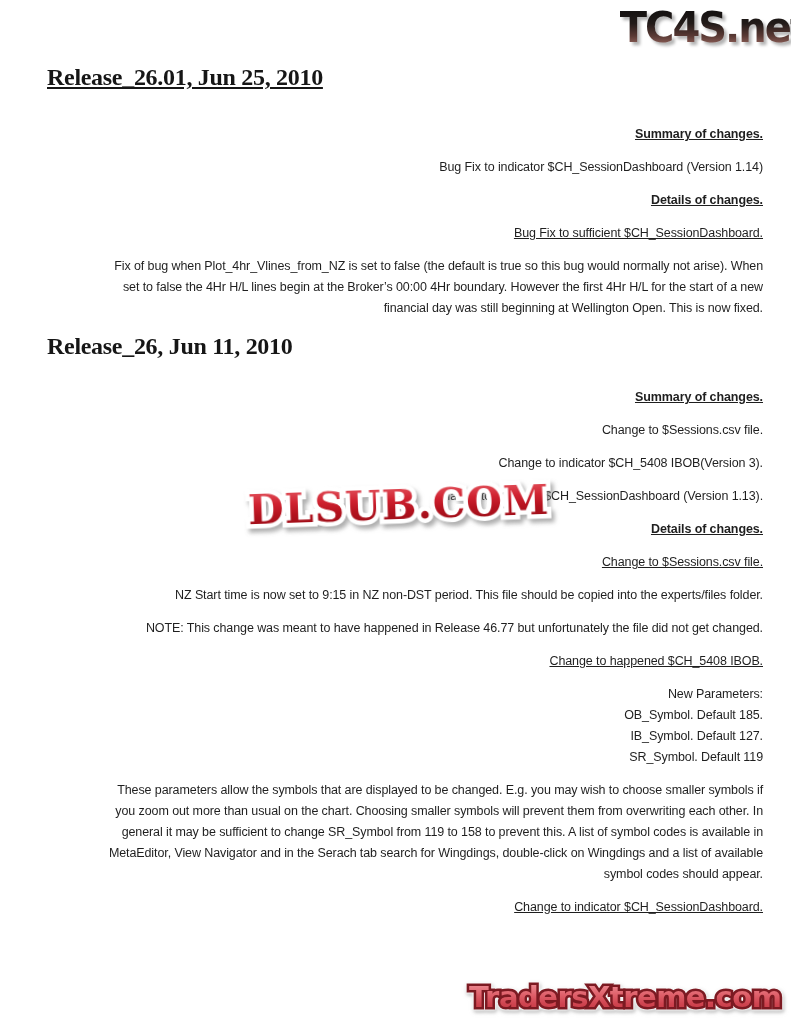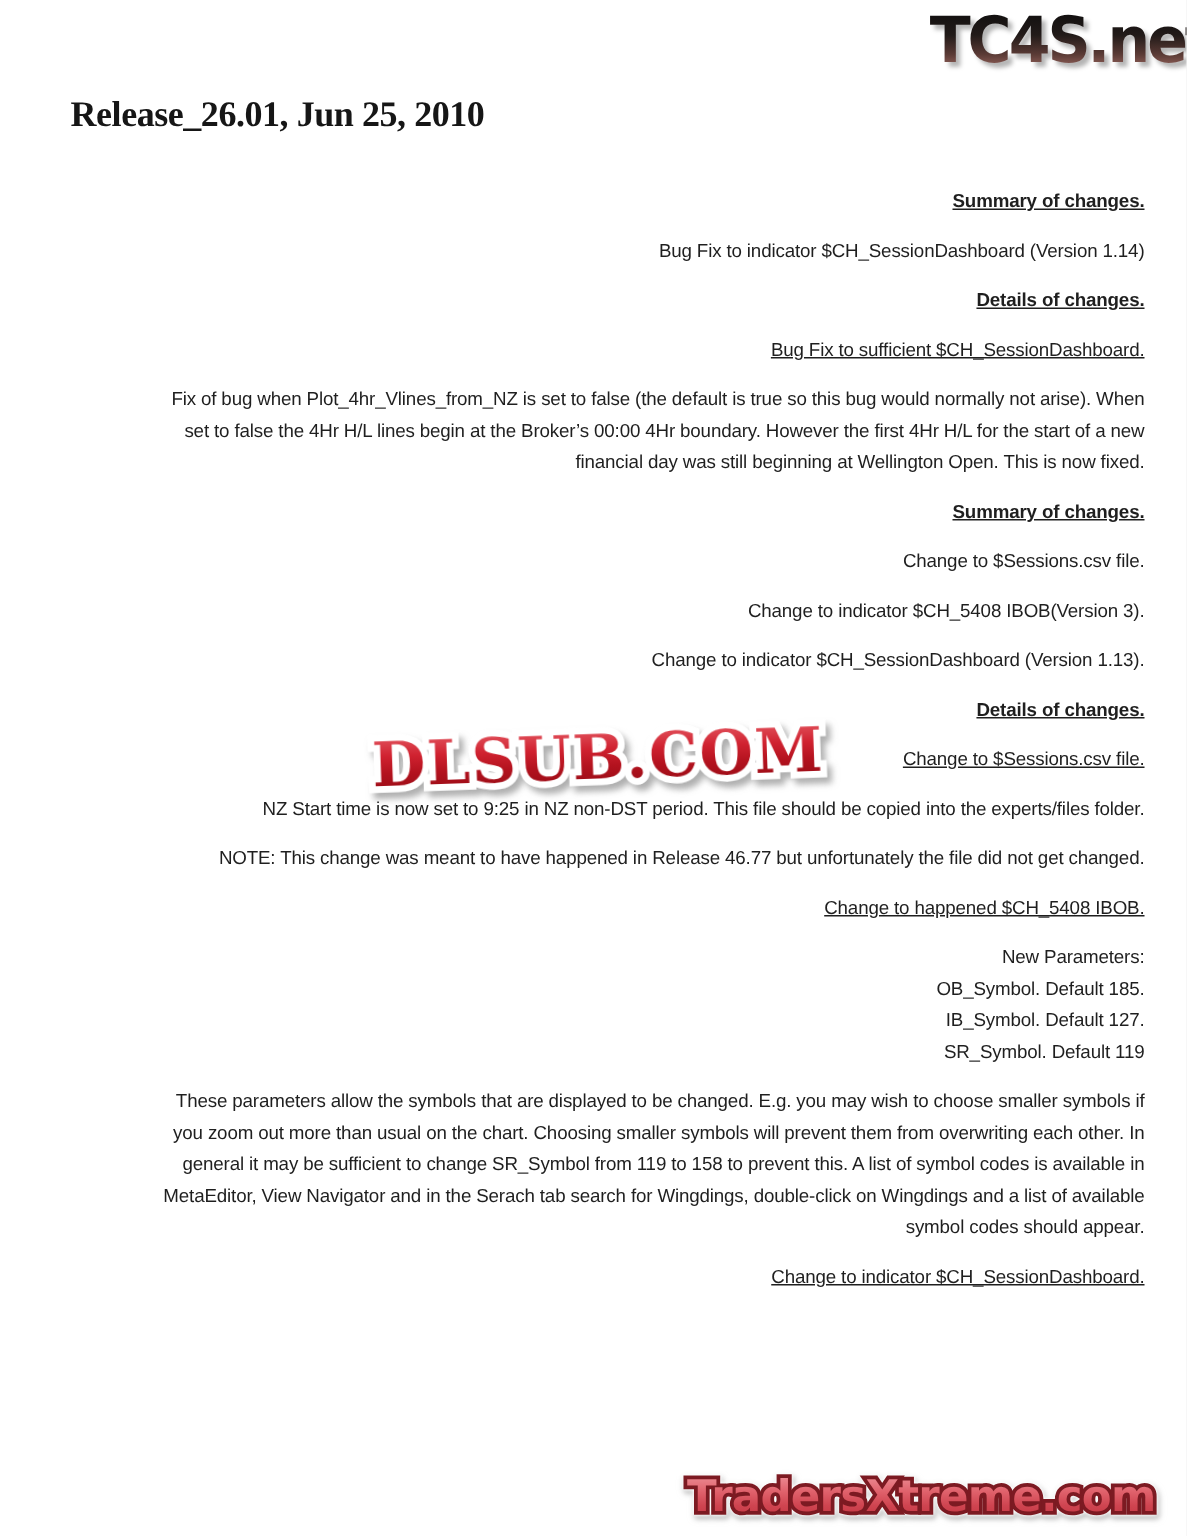--- a/index.html
+++ b/index.html
@@ -19,21 +19,21 @@
   }
   h1.release {
     font-family:"Liberation Serif","DejaVu Serif",serif;
     font-weight:bold;
     font-size:24px;
     line-height:30px;
     letter-spacing:-0.3px;
     color:#161616;
     margin:0;
   }
-  h1.release-1 { margin:62px 0 32px 0; }
+  h1.release-1 { margin:62px 0 32px 0;text-decoration:underline; }
   h1.release-2 { margin:4px 0 26px 0; }
   p {
     font-size:12.5px;
     line-height:21px;
     letter-spacing:-0.1px;
     margin:0 0 12px 0;
     white-space:pre-line;
     text-align:right;
   }
   p.b-u { font-weight:bold; text-decoration:underline; }
@@ -79,21 +79,21 @@
   .dlsub-wrap .under { color:#ffffff; -webkit-text-stroke:9px #ffffff; }
   .dlsub-wrap .over {
     background:linear-gradient(180deg,#e8646d 0%,#d7ororange 0%,#d02230 38%,#b3121e 62%,#8f0a13 100%);
     background:linear-gradient(180deg,#e8646d 0%,#d02230 38%,#b3121e 62%,#8f0a13 100%);
     -webkit-background-clip:text; background-clip:text;
     color:transparent;
   }
 
   
   .txtreme-wrap {
-    position:absolute; left:458px; top:980px;
+    position:absolute; left:469px; top:980px;
     filter:drop-shadow(0 0 1px #ffffff) drop-shadow(0 0 1.5px #ffffff) drop-shadow(1px 2px 1.5px rgba(140,140,140,0.6));
   }
   .txtreme-wrap .under, .txtreme-wrap .over {
     font-family:"DejaVu Sans","Liberation Sans",sans-serif;
     font-weight:bold;
     font-size:29px;
     line-height:34px;
     letter-spacing:-0.5px;
   }
   .txtreme-wrap .under { color:#7c1a22; -webkit-text-stroke:5px #7c1a22; }
@@ -115,28 +115,29 @@
     <h1 class="release release-1">Release_26.01, Jun 25, 2010</h1>
 
     <p class="b-u">Summary of changes.</p>
     <p>Bug Fix to indicator $CH_SessionDashboard (Version 1.14)</p>
     <p class="b-u">Details of changes.</p>
     <p class="u">Bug Fix to sufficient $CH_SessionDashboard.</p>
     <p>Fix of bug when Plot_4hr_Vlines_from_NZ is set to false (the default is true so this bug would normally not arise). When
 set to false the 4Hr H/L lines begin at the Broker’s 00:00 4Hr boundary. However the first 4Hr H/L for the start of a new
 financial day was still beginning at Wellington Open. This is now fixed.</p>
 
+    <h1 class="release release-2">Release_26, Jun 11, 2010</h1>
 
     <p class="b-u">Summary of changes.</p>
     <p>Change to $Sessions.csv file.</p>
     <p>Change to indicator $CH_5408 IBOB(Version 3).</p>
     <p>Change to indicator $CH_SessionDashboard (Version 1.13).</p>
     <p class="b-u">Details of changes.</p>
     <p class="u">Change to $Sessions.csv file.</p>
-    <p>NZ Start time is now set to 9:25 in NZ non-DST period. This file should be copied into the experts/files folder.</p>
+    <p>NZ Start time is now set to 9:15 in NZ non-DST period. This file should be copied into the experts/files folder.</p>
     <p>NOTE: This change was meant to have happened in Release 46.77 but unfortunately the file did not get changed.</p>
     <p class="u">Change to happened $CH_5408 IBOB.</p>
     <p>New Parameters:
 OB_Symbol. Default 185.
 IB_Symbol. Default 127.
 SR_Symbol. Default 119</p>
     <p>These parameters allow the symbols that are displayed to be changed. E.g. you may wish to choose smaller symbols if
 you zoom out more than usual on the chart. Choosing smaller symbols will prevent them from overwriting each other. In
 general it may be sufficient to change SR_Symbol from 119 to 158 to prevent this. A list of symbol codes is available in
 MetaEditor, View Navigator and in the Serach tab search for Wingdings, double-click on Wingdings and a list of available

